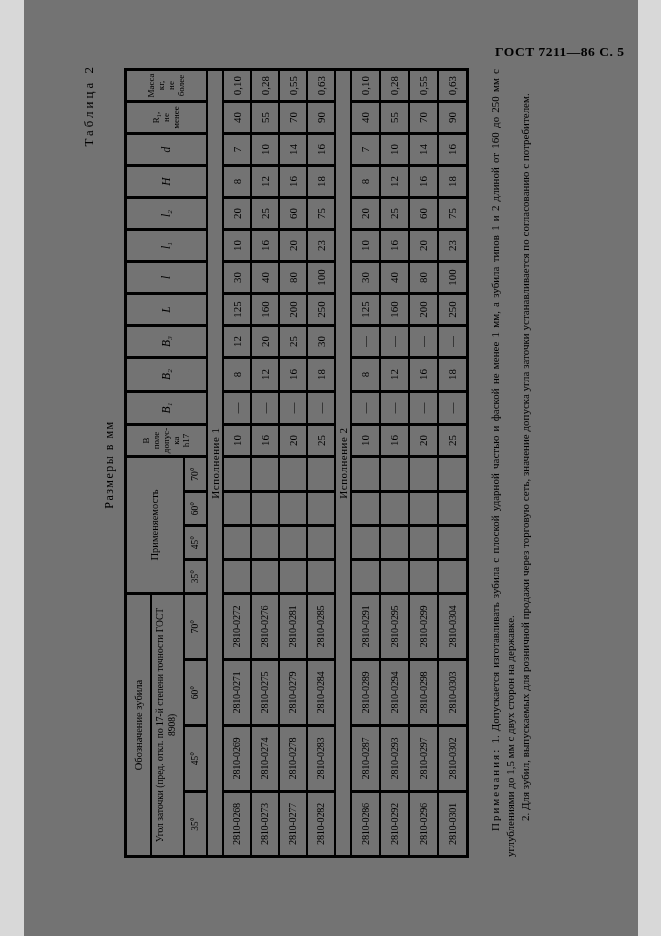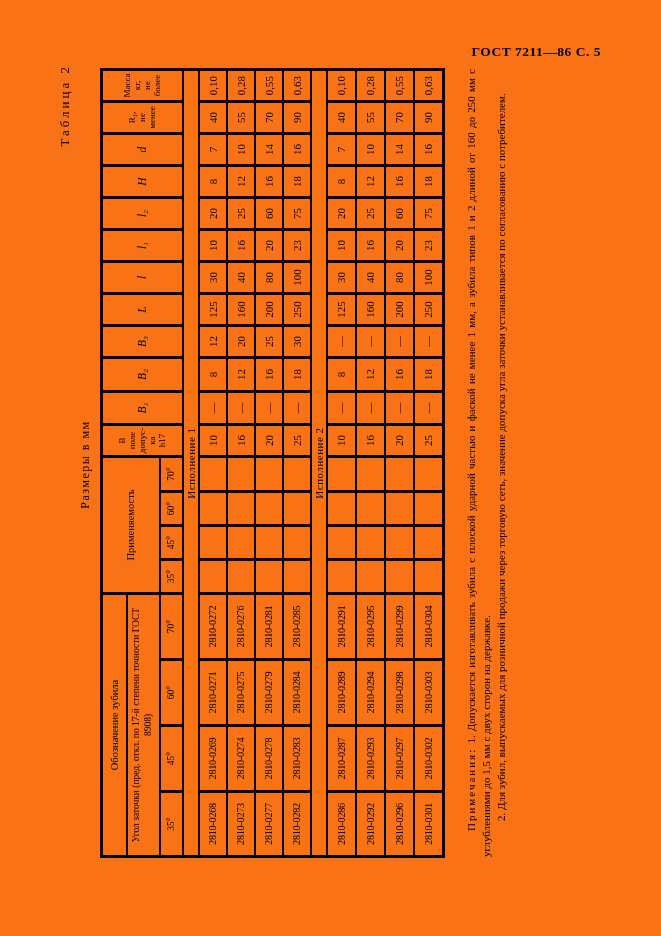--- a/index.html
+++ b/index.html
@@ -1,17 +1,17 @@
 <!DOCTYPE html>
 <html><head>
 <meta charset="utf-8">
 <style>
   html,body { margin:0; padding:0; background:#d8d8d8; }
   .page {
-    position:relative; width:661px; height:936px; background:#f97316;
+    position:relative; width:614px; height:936px; background:#737373;
     font-family:"Liberation Serif","DejaVu Serif",serif; color:#000;
     overflow:hidden; margin:0 auto;
   }
   .gost-header {
     position:absolute; top:44px; left:0; width:601px; text-align:right;
     font-size:13.5px; font-weight:bold; letter-spacing:0.5px;
   }
   
   .rot-outer { position:absolute; left:57px; top:58px; width:490px; height:800px; }
   .rot-inner {

